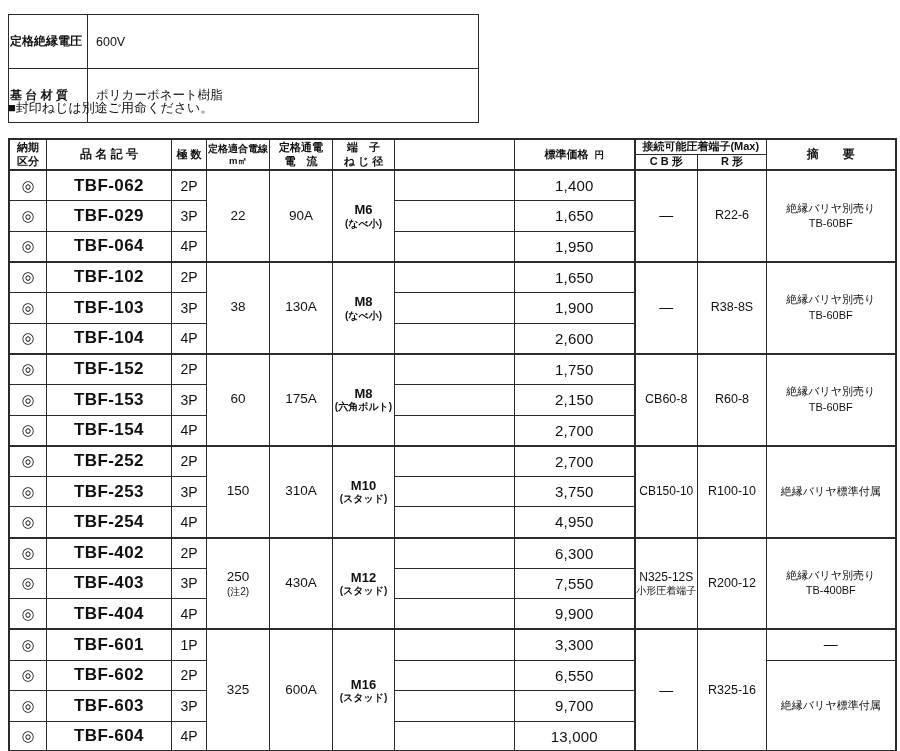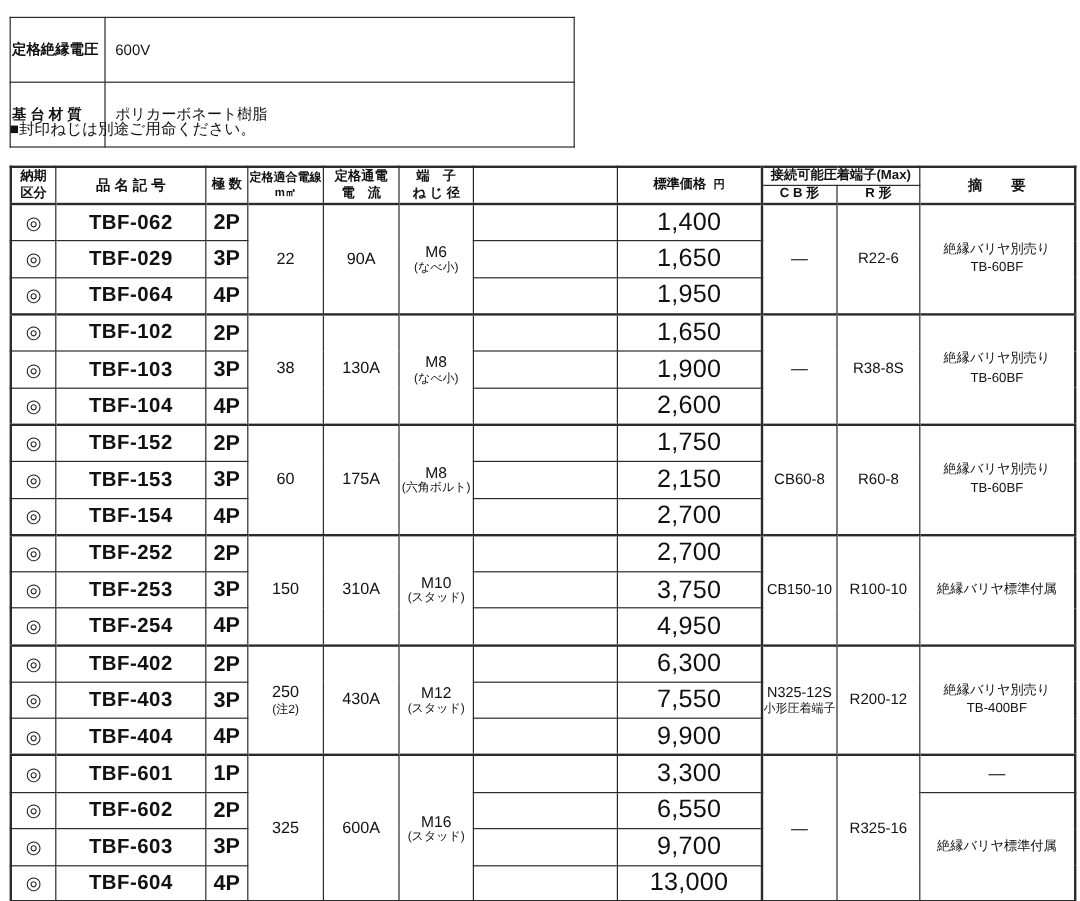--- a/index.html
+++ b/index.html
@@ -26,25 +26,25 @@
   }
   .main thead th{font-size:11px;font-weight:bold;line-height:1.2;height:14px;white-space:nowrap;}
   .main thead .h-small{font-size:10px;}
   .main thead .h-tiny{font-size:9.5px;font-weight:bold;}
   .main thead .unit{font-size:9.5px;margin-left:6px;}
   .main tbody tr{height:30.63px;}
   .gs td{border-top:2px solid #2b2b2b;}
   .c-cb,.th-crimp,.th-cb{border-left:2px solid #2b2b2b !important;}
   .c-del{font-size:15px;width:36px;}
   .c-code{font-weight:bold;font-size:17px;letter-spacing:0.4px;}
-  .c-poles{font-size:18px;font-weight:bold;}
+  .c-poles{font-size:14px;}
   .c-wire,.c-cur{font-size:13.5px;line-height:1.25;}
-  .c-screw{font-size:13px;line-height:1.2;}
+  .c-screw{font-size:13px;line-height:1.2;font-weight:bold;}
   .sub{font-size:10px;}
-  .c-price{text-align:right;padding-right:33px;font-size:21px;letter-spacing:0.2px;margin-left:34px;}
+  .c-price{text-align:right;padding-right:33px;font-size:15px;letter-spacing:0.2px;margin-left:34px;}
   .c-cb,.c-r{font-size:12.5px;line-height:1.25;}
   .c-rem{font-size:11px;line-height:1.4;}
   .dash{font-size:14px;}
 </style>
 </head>
 <body>
 
 <table class="spec">
   <tbody>
     <tr>

